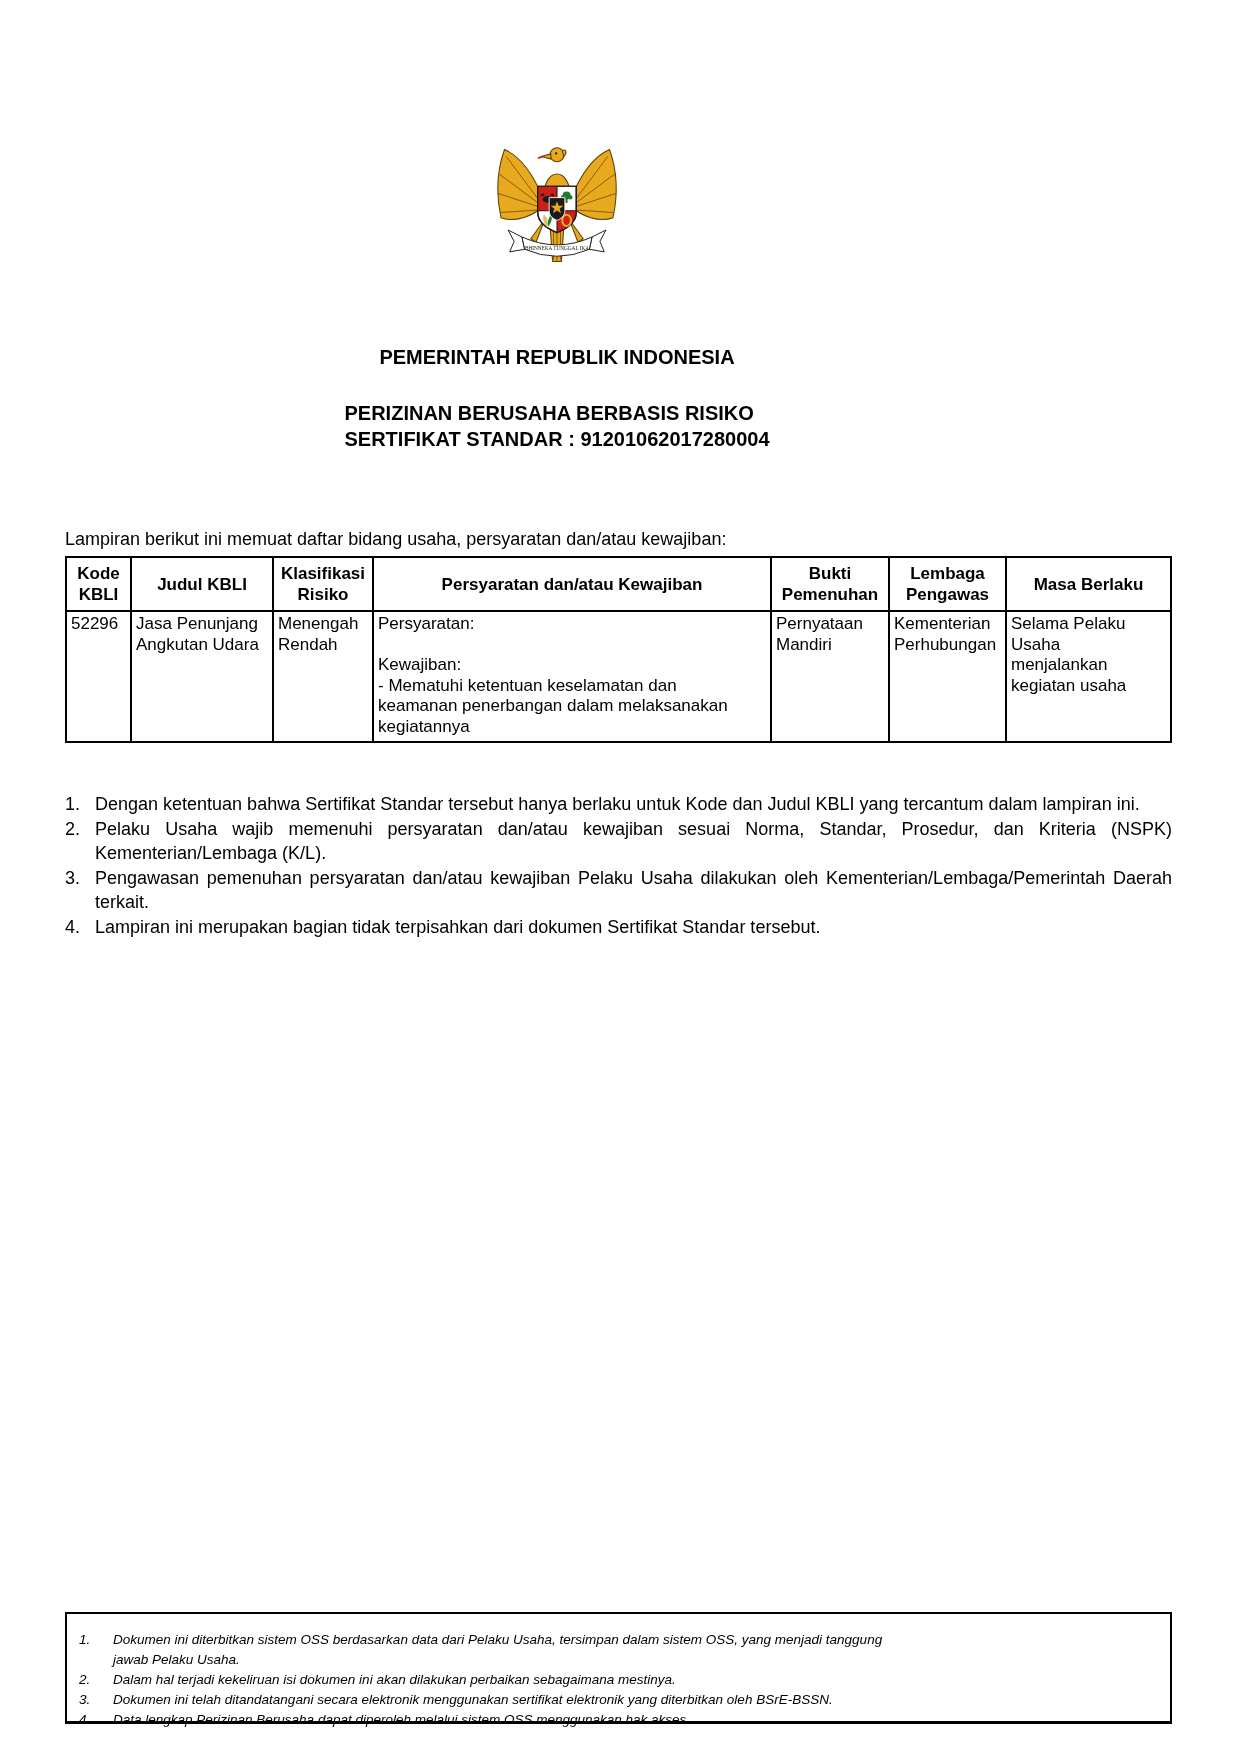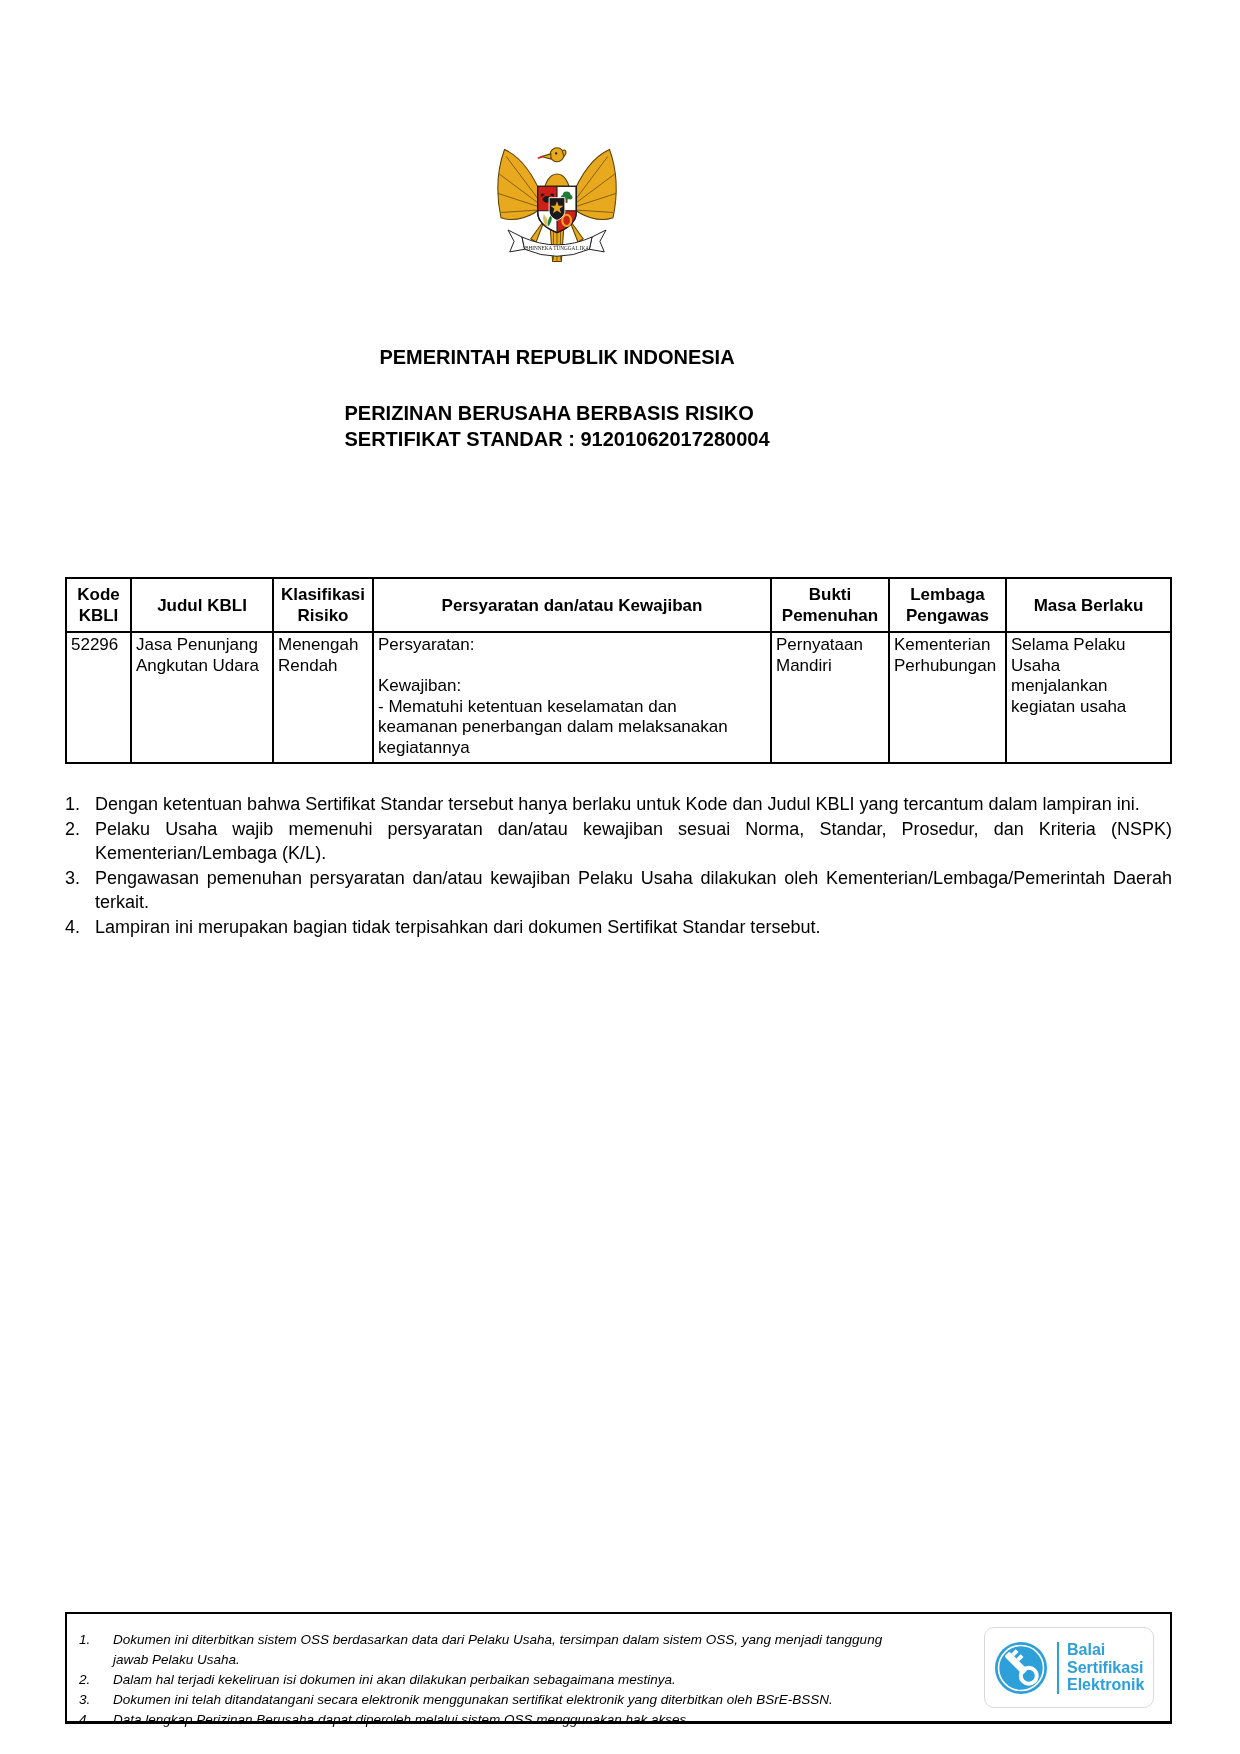--- a/index.html
+++ b/index.html
@@ -19,21 +19,21 @@
   }
   .title-block {
     position:absolute; top:400px; left:557px; transform:translateX(-50%);
     font-size:20px; font-weight:bold; line-height:26px; text-align:left; white-space:nowrap;
   }
   .intro {
     position:absolute; top:529px; left:65px; width:1110px; font-size:18px;
   }
 
   table.kbli {
-    position:absolute; top:577px; left:65px;
+    position:absolute; top:556px; left:65px;
     border-collapse:collapse; table-layout:fixed; width:1105px;
     font-size:17px;
   }
   table.kbli th, table.kbli td { border:2px solid #000; }
   table.kbli th {
     font-weight:bold; text-align:center; vertical-align:middle;
     padding:5px 3px; line-height:21px; font-size:17px;
   }
   table.kbli td {
     vertical-align:top; text-align:left; padding:2px 4px 4px 4px;
@@ -146,20 +146,21 @@
       </g>
     </svg>
   </div>
 
   <div class="title-main">PEMERINTAH REPUBLIK INDONESIA</div>
   <div class="title-block">
     <div>PERIZINAN BERUSAHA BERBASIS RISIKO</div>
     <div>SERTIFIKAT STANDAR : 91201062017280004</div>
   </div>
 
+  <div class="intro">Lampiran berikut ini memuat daftar bidang usaha, persyaratan dan/atau kewajiban:</div>
 
   <table class="kbli">
     <colgroup>
       <col style="width:65px">
         <col style="width:142px">
         <col style="width:100px">
       <col style="width:398px">
         <col style="width:118px">
         <col style="width:117px">
         <col style="width:165px">
@@ -232,33 +233,15 @@
       <div class="disc-item">
         <div class="disc-num">3.</div>
         <div class="disc-text">Dokumen ini telah ditandatangani secara elektronik menggunakan sertifikat elektronik yang diterbitkan oleh BSrE-BSSN.</div>
       </div>
       <div class="disc-item">
         <div class="disc-num">4.</div>
         <div class="disc-text">Data lengkap Perizinan Berusaha dapat diperoleh melalui sistem OSS menggunakan hak akses.</div>
       </div>
     </div>
 
-    <div class="bsre-logo">
-      <svg width="56" height="56" viewBox="0 0 56 56">
-        <circle cx="28" cy="28" r="26" fill="#2D9FD9"></circle>
-        <circle cx="28" cy="28" r="22.5" fill="none" stroke="#ffffff" stroke-width="1.6"></circle>
-        <g transform="rotate(-45 28 28)">
-          <rect x="24.5" y="8" width="7" height="26" rx="1.5" fill="#ffffff"></rect>
-          <rect x="31.5" y="11" width="6" height="4" fill="#ffffff"></rect>
-          <rect x="31.5" y="18" width="6" height="4" fill="#ffffff"></rect>
-          <circle cx="28" cy="39" r="8" fill="none" stroke="#ffffff" stroke-width="4"></circle>
-        </g>
-      </svg>
-      <div class="bsre-divider" style="background:#2D9FD9"></div>
-      <div class="bsre-text" style="color:#2D9FD9">
-        <div>Balai</div>
-        <div>Sertifikasi</div>
-        <div>Elektronik</div>
-      </div>
-    </div>
   </div>
 
 </div>
 
 </body></html>

